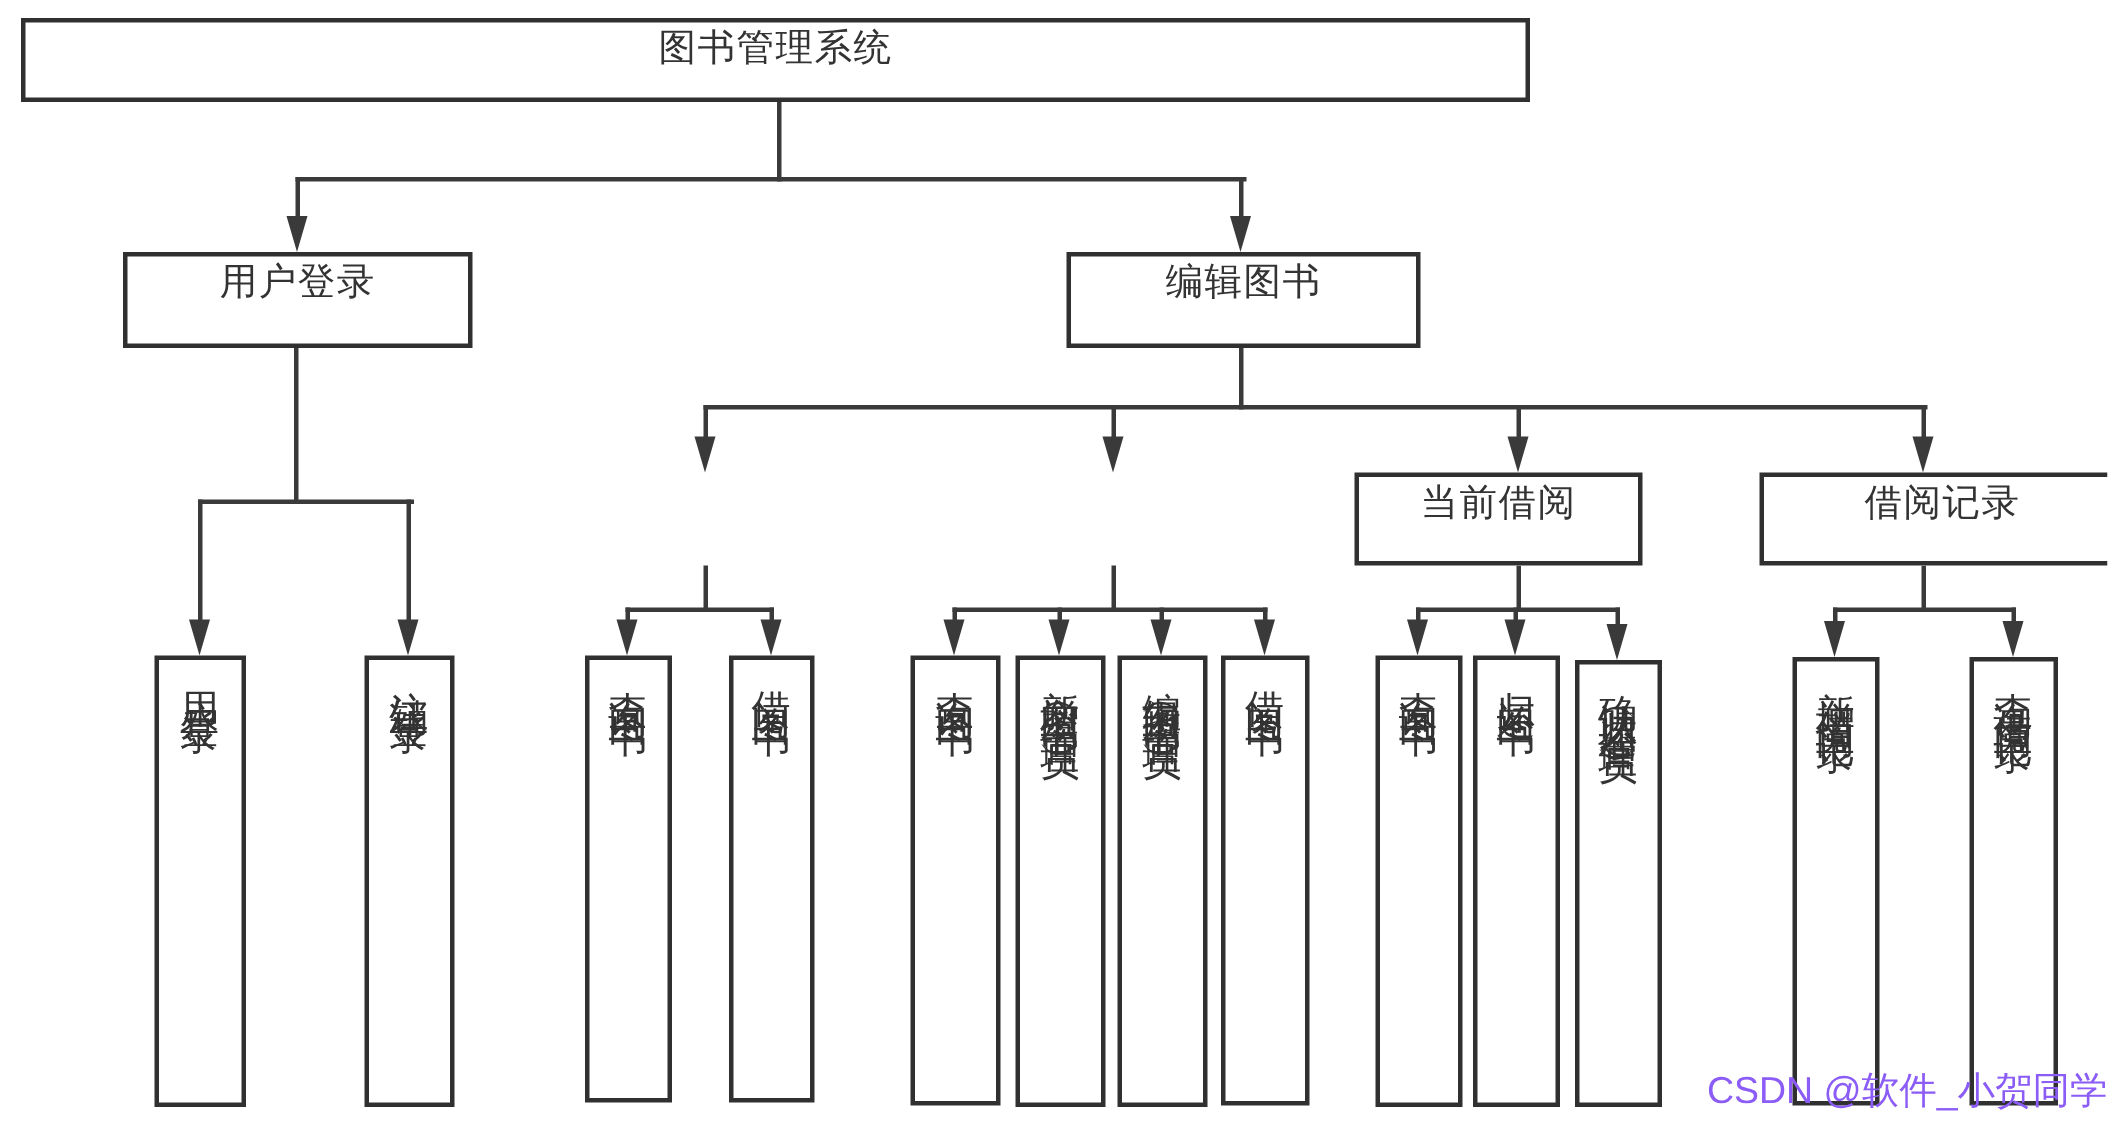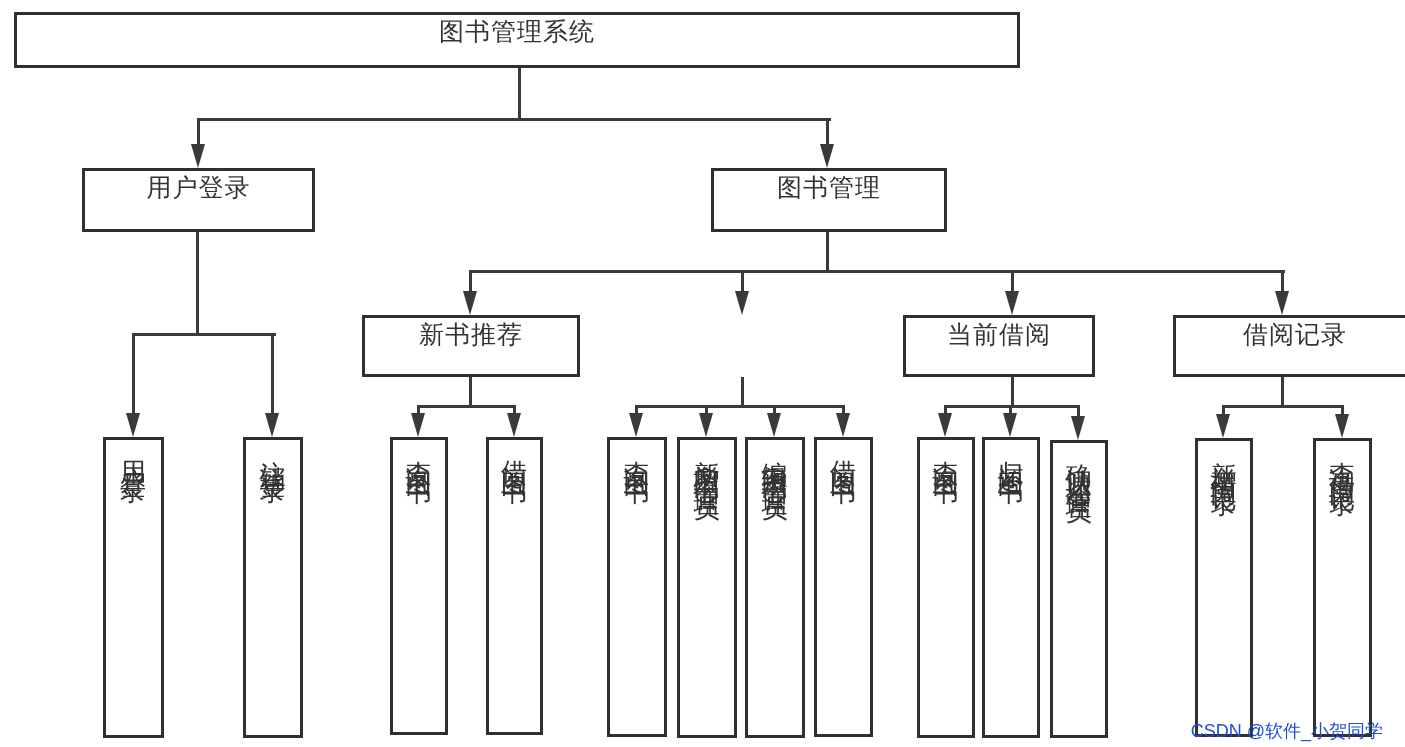--- a/index.html
+++ b/index.html
@@ -19,22 +19,22 @@
     font-size:26px; line-height:1; letter-spacing:6px;
   }
   .node.v.tight .lbl { letter-spacing:5px; }
   .line { position:absolute; background:#3a3a3a; }
   .arrow {
     position:absolute; width:0; height:0;
     border-left:7px solid transparent; border-right:7px solid transparent;
     border-top:24px solid #3a3a3a;
   }
   .watermark {
-    position:absolute; right:22px; bottom:4px; z-index:5;
-    font-size:18px; color:#1d4ed8; white-space:nowrap;
+    position:absolute; right:0; bottom:4px; z-index:5;
+    font-size:25px; color:#8b5cf6; white-space:nowrap;
   }
 </style>
 </head>
 <body>
 
 <div class="canvas">
 
   <div class="line" style="left:518px;top:68px;width:3px;height:53px"></div>
   <div class="line" style="left:197px;top:118px;width:634px;height:3px"></div>
   <div class="line" style="left:197px;top:118px;width:3px;height:30px"></div>
@@ -96,26 +96,23 @@
   <div class="arrow" style="left:1335px;top:414px"></div>
 
   <div class="node h" style="left:14px;top:12px;width:1006px;height:56px">
     <span class="lbl">图书管理系统</span>
   </div>
 
   <div class="node h" style="left:82px;top:168px;width:233px;height:64px">
     <span class="lbl">用户登录</span>
   </div>
   <div class="node h" style="left:711px;top:168px;width:236px;height:64px">
-    <span class="lbl">图书管理</span>
+    <span class="lbl">编辑图书</span>
   </div>
 
-  <div class="node h" style="left:362px;top:315px;width:218px;height:62px">
-    <span class="lbl">新书推荐</span>
-  </div>
   <div class="node h" style="left:903px;top:315px;width:192px;height:62px">
     <span class="lbl">当前借阅</span>
   </div>
   <div class="node h" style="left:1173px;top:315px;width:244px;height:62px">
     <span class="lbl">借阅记录</span>
   </div>
 
   <div class="node v" style="left:103px;top:437px;width:61px;height:301px">
     <span class="lbl">用户登录</span>
   </div>

